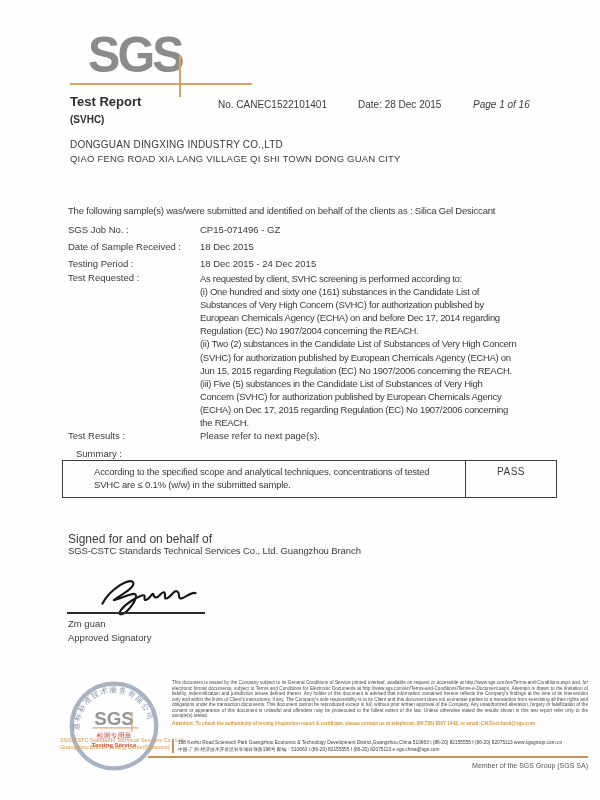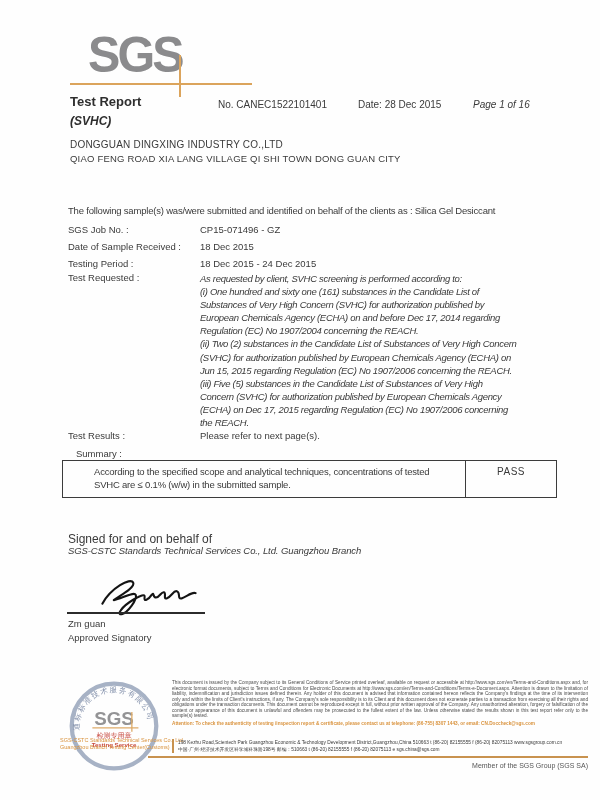--- a/index.html
+++ b/index.html
@@ -7,52 +7,52 @@
         font-family:"Liberation Sans", sans-serif;color:#333;}
 
   
   .logo-text{position:absolute;left:88px;top:26px;font-size:50px;font-weight:bold;
              color:#8b8b8d;letter-spacing:-3px;transform:scaleX(.97);transform-origin:left;}
   .logo-hline{position:absolute;left:70px;top:83px;width:182px;height:2px;background:#dba45c;}
   .logo-vline{position:absolute;left:179px;top:55px;width:2px;height:42px;background:#dba45c;}
 
   
   .title1{position:absolute;left:70px;top:94px;font-size:13px;font-weight:bold;color:#2e2e2e;}
-  .title2{position:absolute;left:70px;top:114px;font-size:12px;font-weight:bold;color:#2e2e2e;font-style:italic;}
+  .title2{position:absolute;left:70px;top:114px;font-size:10px;font-weight:bold;color:#2e2e2e;}
   .rep-no{position:absolute;left:218px;top:99px;font-size:10px;color:#3a3a3a;}
   .rep-date{position:absolute;left:358px;top:99px;font-size:10px;color:#3a3a3a;}
   .rep-page{position:absolute;left:473px;top:99px;font-size:10px;color:#3a3a3a;font-style:italic;}
 
   
   .client-name{position:absolute;left:70px;top:139px;font-size:10px;letter-spacing:.2px;color:#3a3a3a;}
   .client-addr{position:absolute;left:70px;top:153px;font-size:9.5px;letter-spacing:.2px;color:#3a3a3a;}
 
   
   .intro{position:absolute;left:68px;top:205px;font-size:9.5px;letter-spacing:-.2px;
          white-space:nowrap;color:#3a3a3a;}
   .flabel{position:absolute;left:68px;font-size:9.5px;color:#3a3a3a;white-space:nowrap;}
   .fvalue{position:absolute;left:200px;font-size:9.5px;color:#3a3a3a;white-space:nowrap;}
   .y-job{top:224px;} .y-rec{top:241px;} .y-per{top:258px;}
   .y-req{top:272px;} .y-res{top:430px;}
-  .req-lines{position:absolute;left:200px;top:272px;width:345px;font-style:italic;}
+  .req-lines{position:absolute;left:200px;top:272px;width:345px;}
   .req-lines div{font-size:9.5px;line-height:13.1px;letter-spacing:-.3px;
                  white-space:nowrap;color:#3a3a3a;}
 
   
   .sum-label{position:absolute;left:76px;top:448px;font-size:9.5px;color:#3a3a3a;}
   .sum-box{position:absolute;left:62px;top:460px;width:468px;height:36px;
            border:1.5px solid #3c3c3c;display:flex;padding-left:25px;}
   .sum-find{flex:1;padding:4px 6px;border-right:1.5px solid #3c3c3c;}
   .sum-find div{font-size:9.5px;line-height:13px;letter-spacing:-.2px;white-space:nowrap;color:#3a3a3a;}
   .sum-verdict{width:90px;display:flex;align-items:flex-start;justify-content:center;
                padding-top:5px;font-size:10px;color:#3a3a3a;letter-spacing:.5px;}
 
   
   .sig-for1{position:absolute;left:68px;top:532px;font-size:12px;color:#3a3a3a;}
-  .sig-for2{position:absolute;left:68px;top:545px;font-size:9.5px;letter-spacing:-.1px;color:#3a3a3a;font-style:italic;}
+  .sig-for2{position:absolute;left:68px;top:545px;font-size:9.5px;letter-spacing:-.1px;color:#3a3a3a;}
   .sig-svg{position:absolute;left:95px;top:572px;}
   .sig-line{position:absolute;left:67px;top:612px;width:138px;height:2px;background:#2b2b2b;}
   .sig-name{position:absolute;left:68px;top:618px;font-size:9.5px;color:#3a3a3a;}
   .sig-role{position:absolute;left:68px;top:632px;font-size:9.5px;color:#3a3a3a;}
 
   
   .stamp{position:absolute;left:67px;top:679px;opacity:.92;}
   .stamp-co1{position:absolute;left:60px;top:737px;font-size:5.5px;color:#d9923c;
              white-space:nowrap;width:140px;}
   .stamp-co2{position:absolute;left:60px;top:744px;font-size:5.5px;color:#d9923c;

